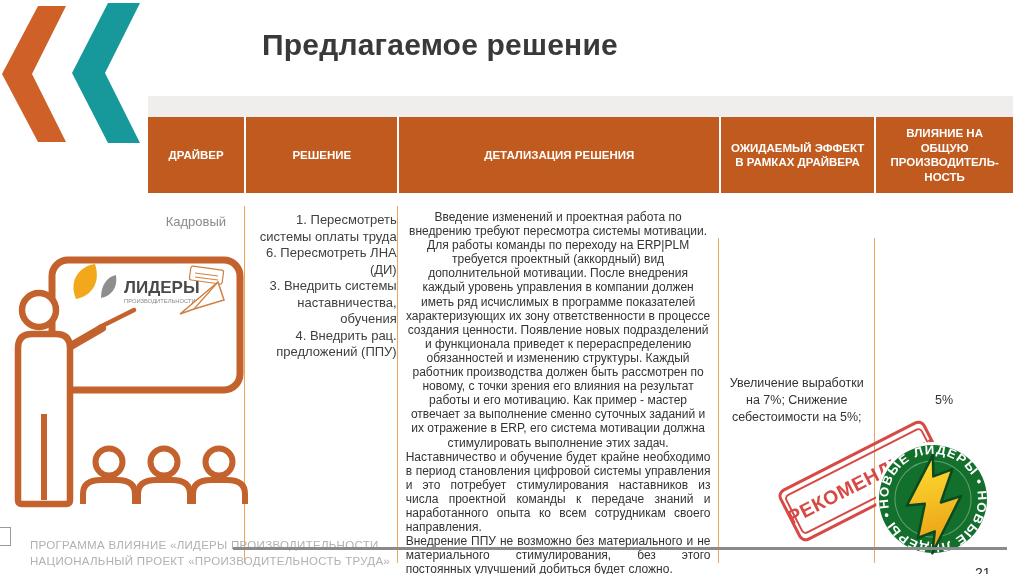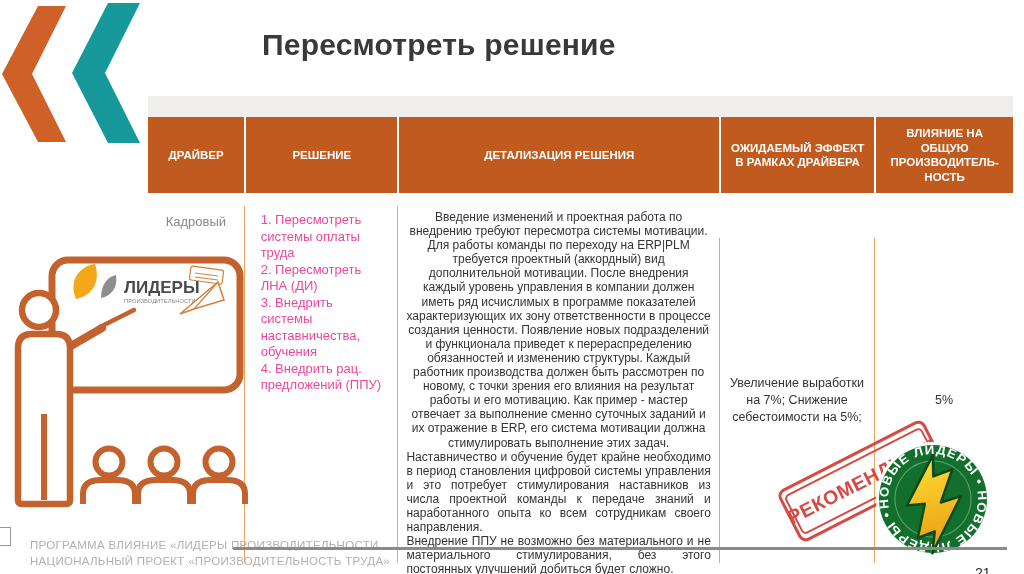--- a/index.html
+++ b/index.html
@@ -21,21 +21,21 @@
   .table-strip{left:148px;top:96px;width:865px;height:21px;background:#efeeec;}
   .thead{left:148px;top:117px;width:865px;height:76px;display:flex;}
   .th{background:#c05a1e;color:#fff;font-weight:bold;font-size:11.5px;line-height:14.5px;text-align:center;
     display:flex;align-items:center;justify-content:center;padding:4px 6px;box-sizing:border-box;}
   .th + .th{border-left:2px solid #fff;}
   .tbody{left:148px;top:206px;width:865px;height:357px;display:flex;}
   .td{box-sizing:border-box;}
   .td + .td{border-left:1px solid #eda45f;}
   .c1{width:99px;}  .c2{width:158px;}  .c3{width:332px;}  .c4{width:160px;}  .c5{width:143px;}
   .td-driver{padding-top:8px;text-align:center;color:#8a8a8a;font-size:13px;}
-  .td-solution{padding:6px 16px;color:#ec4899;font-size:13px;line-height:16.5px;}
+  .td-solution{padding:6px 0;color:#404040;font-size:13px;line-height:16.5px;text-align:right;}
   .td-detail{padding:4px 8px;color:#333;font-size:12px;line-height:14.1px;}
   .td-detail p{margin:0;}
   .p-center{text-align:center;}
   .p-justify{text-align:justify;}
   .td-effect,.td-impact{display:flex;align-items:center;justify-content:center;text-align:center;
     color:#333;font-size:12.5px;line-height:17px;padding:0 10px;margin-top:32px;}
 
   
   .footer-text{left:30px;color:#b3b1af;font-size:11.5px;letter-spacing:0.3px;white-space:nowrap;}
   .ft1{top:539px;}
@@ -54,38 +54,38 @@
 <body>
 
 <div class="slide">
 
   <svg class="abs" style="left:0;top:0;" width="150" height="150" viewBox="0 0 150 150">
     <polygon points="38,6 66,6 32,74 66,142 38,142 2,74" fill="#ce6028"></polygon>
     <polygon points="108,3 140,3 105,73 140,143 108,143 72,73" fill="#17999b"></polygon>
   </svg>
 
 
-  <div class="abs page-title">Пересмотреть решение</div>
+  <div class="abs page-title">Предлагаемое решение</div>
 
   <div class="abs table-strip"></div>
 
   <div class="abs thead">
     <div class="th c1">ДРАЙВЕР</div>
     <div class="th c2">РЕШЕНИЕ</div>
     <div class="th c3">ДЕТАЛИЗАЦИЯ РЕШЕНИЯ</div>
     <div class="th c4">ОЖИДАЕМЫЙ ЭФФЕКТ В РАМКАХ ДРАЙВЕРА</div>
     <div class="th c5">ВЛИЯНИЕ НА ОБЩУЮ ПРОИЗВОДИТЕЛЬ-НОСТЬ</div>
   </div>
 
   <div class="abs tbody">
     <div class="td c1 td-driver">Кадровый</div>
 
     <div class="td c2 td-solution">
       <div>1. Пересмотреть системы оплаты труда</div>
-      <div>2. Пересмотреть ЛНА (ДИ)</div>
+      <div>6. Пересмотреть ЛНА (ДИ)</div>
       <div>3.  Внедрить системы наставничества, обучения</div>
       <div>4. Внедрить рац. предложений (ППУ)</div>
     </div>
 
     <div class="td c3 td-detail">
       <p class="p-center">Введение изменений и проектная работа по внедрению требуют пересмотра системы мотивации. Для работы команды по переходу на ERP|PLM требуется проектный (аккордный) вид дополнительной мотивации. После внедрения каждый уровень управления в компании должен иметь ряд исчислимых в программе показателей характеризующих их зону ответственности в процессе создания ценности. Появление новых подразделений и функционала приведет к перераспределению обязанностей и изменению структуры. Каждый работник производства должен быть рассмотрен по новому, с точки зрения его влияния на результат работы и его мотивацию. Как пример - мастер отвечает за выполнение сменно суточных заданий и их отражение в ERP, его система мотивации должна стимулировать выполнение этих задач.</p>
       <p class="p-justify">Наставничество и обучение будет крайне необходимо в период становления цифровой системы управления и это потребует стимулирования наставников из числа проектной команды к передаче знаний и наработанного опыта ко всем сотрудникам своего направления.</p>
       <p class="p-justify">Внедрение ППУ не возможно без материального и не материального стимулирования, без этого постоянных улучшений добиться будет сложно.</p>
     </div>
 

